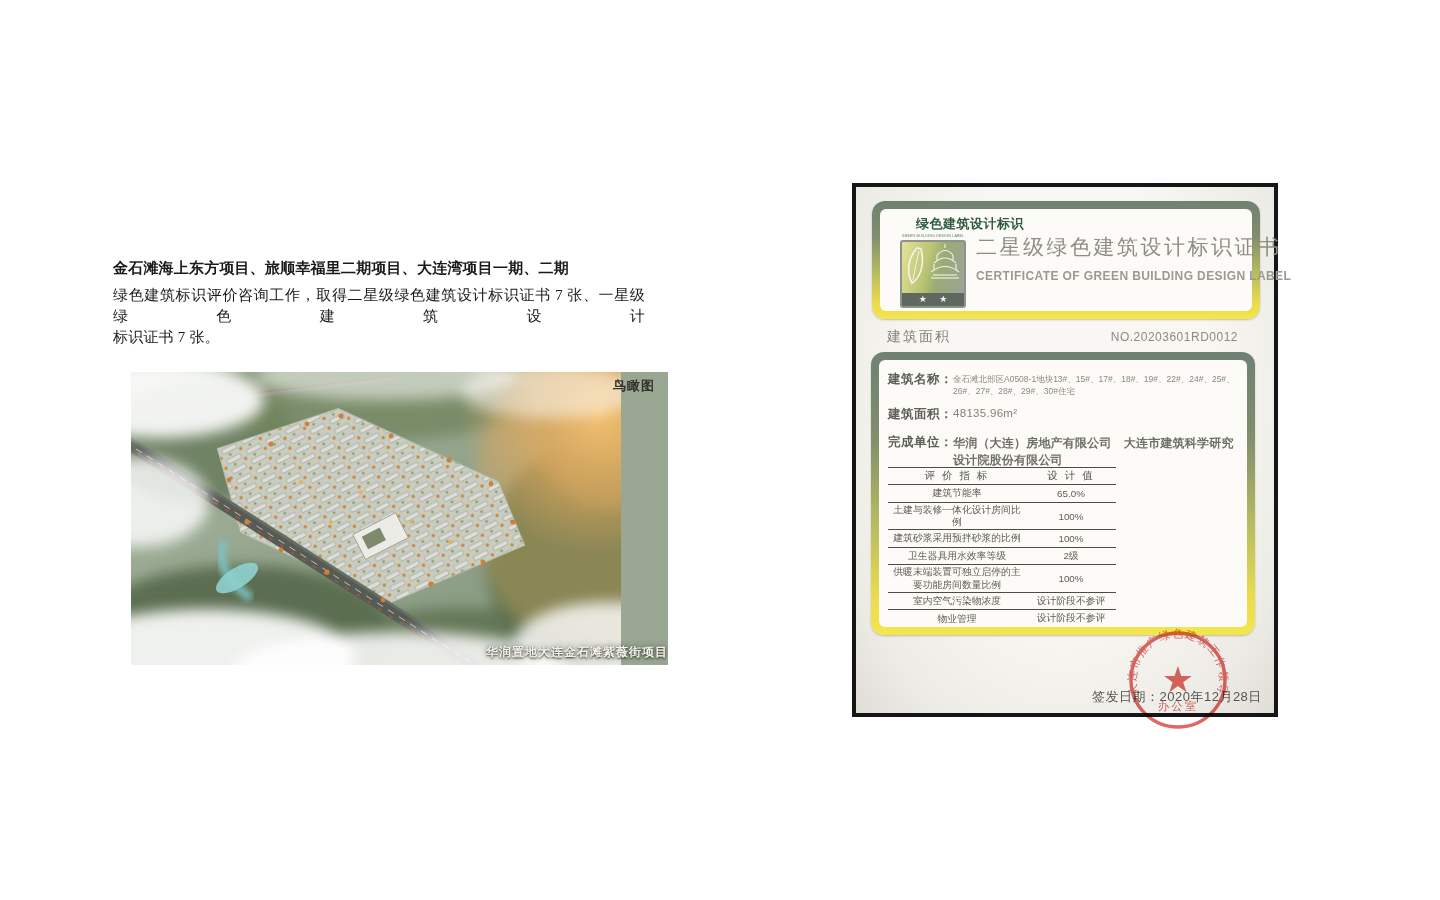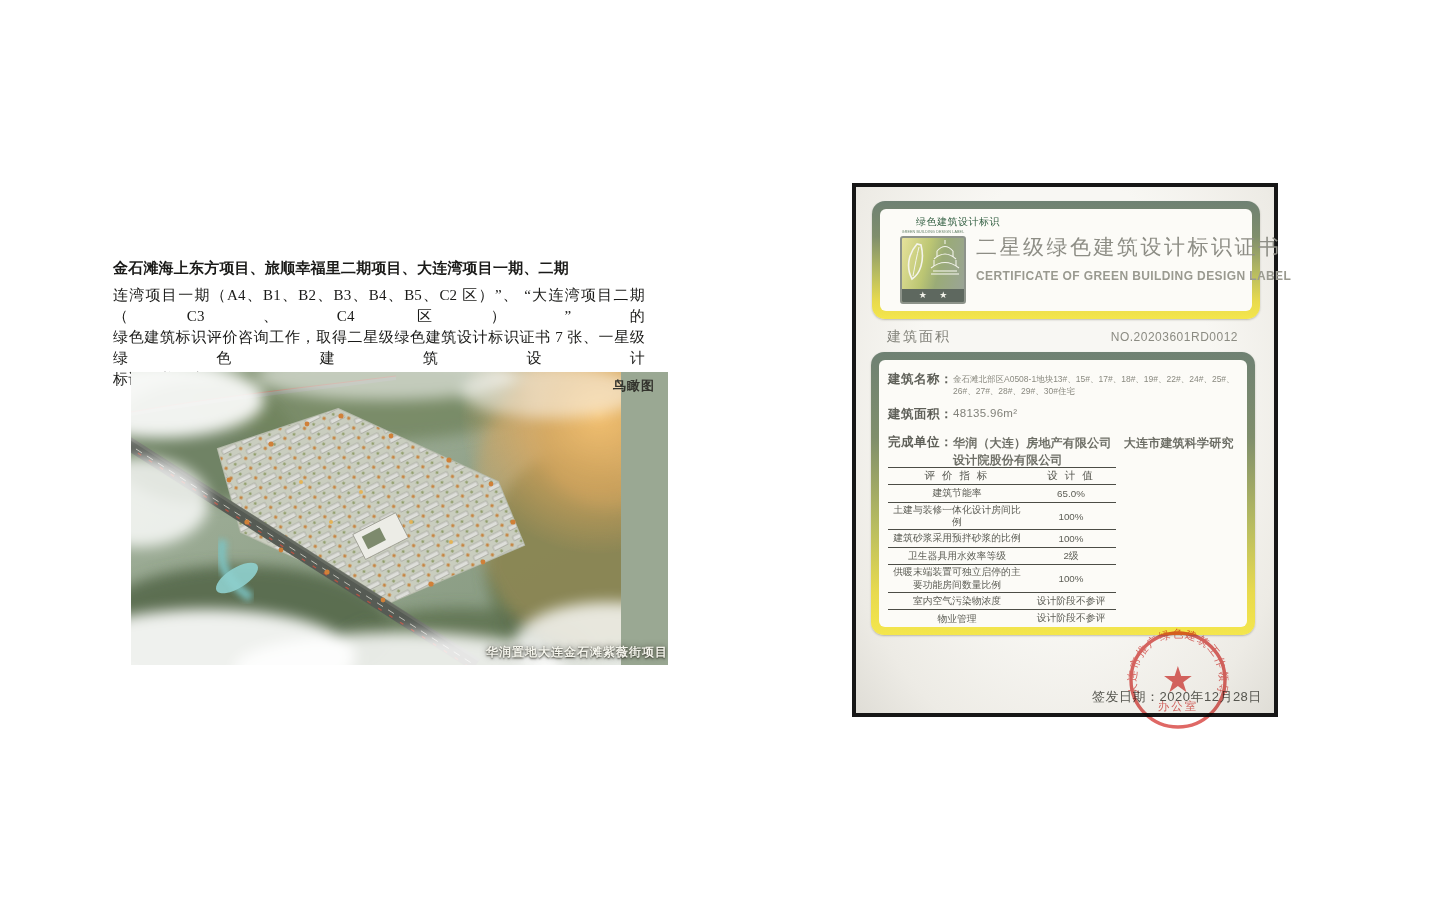--- a/index.html
+++ b/index.html
@@ -23,21 +23,21 @@
   
   .photo{position:absolute;left:852px;top:183px;width:426px;height:534px;border:4px solid #161616;box-sizing:border-box;
          background:radial-gradient(ellipse at 50% 40%, #f8f7f3 50%, #edebe5 82%, #dfddd6 100%);}
   .gradient-frame{position:absolute;box-sizing:border-box;border-radius:13px;padding:8px;
          background:linear-gradient(180deg,#6f8173 0%,#7f8e6c 30%,#b9bd60 62%,#e8da4e 85%,#f4e64c 100%);
          box-shadow:0 1px 2px rgba(90,90,70,.35);}
   .frame-inner{width:100%;height:100%;background:#fcfbf7;border-radius:6px;box-sizing:border-box;position:relative;}
 
   .cert-header{left:16px;top:14px;width:388px;height:118px;}
   .logo-block{position:absolute;left:15px;top:6px;width:76px;text-align:center;}
-  .logo-cn{font-size:10px;font-weight:normal;color:#2f5c3f;letter-spacing:.5px;white-space:nowrap;padding-left:21px;}
+  .logo-cn{font-size:13px;font-weight:bold;color:#2f5c3f;letter-spacing:.5px;white-space:nowrap;padding-left:21px;}
   .logo-en{font-size:4px;color:#5a7a5f;letter-spacing:.2px;white-space:nowrap;transform:scale(.9);}
   .logo-square{margin:2px auto 0;width:62px;height:64px;border:2px solid #8d938a;border-radius:3px;overflow:hidden;
          background:linear-gradient(105deg,#e6e29b 0%,#bcc673 38%,#9aab77 58%,#9aa39a 100%);position:relative;}
   .logo-stars{position:absolute;left:0;right:0;bottom:0;height:13px;background:#5e685f;color:#f2f2ea;
          font-size:9px;line-height:13px;letter-spacing:5px;text-indent:5px;}
   .title-block{position:absolute;left:96px;right:8px;top:24px;text-align:center;}
   .cert-title{font-size:21px;color:#8d8d85;letter-spacing:2.5px;white-space:nowrap;}
   .cert-subtitle{margin-top:8px;font-size:12px;font-weight:bold;color:#9a9a90;letter-spacing:.4px;white-space:nowrap;}
 
   .type-row{position:absolute;left:31px;right:36px;top:141px;display:flex;justify-content:space-between;align-items:baseline;}
@@ -69,21 +69,20 @@
   .stamp{position:absolute;left:270px;top:441px;width:104px;height:104px;mix-blend-mode:multiply;opacity:.92;z-index:3;}
   .issue-date{position:absolute;left:236px;top:501px;font-size:13px;color:#55554e;letter-spacing:.5px;z-index:2;white-space:nowrap;}
 </style>
 </head>
 <body>
 
 <div class="canvas">
 
   <div class="article">
     <h2 class="title">金石滩海上东方项目、旅顺幸福里二期项目、大连湾项目一期、二期</h2>
-    <div class="pline">连湾项目一期（A4、B1、B2、B3、B4、B5、C2 区）”、 “大连湾项目二期（C3、C4 区）”的</div>
     <div class="pline">绿色建筑标识评价咨询工作，取得二星级绿色建筑设计标识证书 7 张、一星级绿色建筑设计</div>
     <div class="pline last">标识证书 7 张。</div>
   </div>
 
   <div class="aerial">
     <svg width="490" height="293" viewBox="0 0 490 293">
       <defs>
         <linearGradient id="bg" x1="0" y1="0" x2="1" y2="1">
           <stop offset="0" stop-color="#aab8a4"></stop>
             <stop offset=".5" stop-color="#93a48c"></stop>

